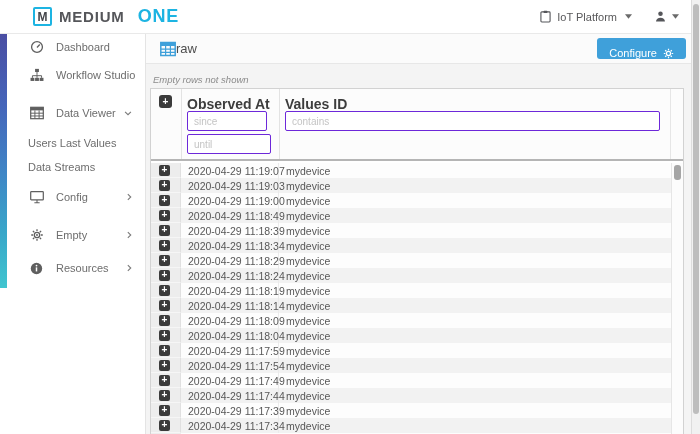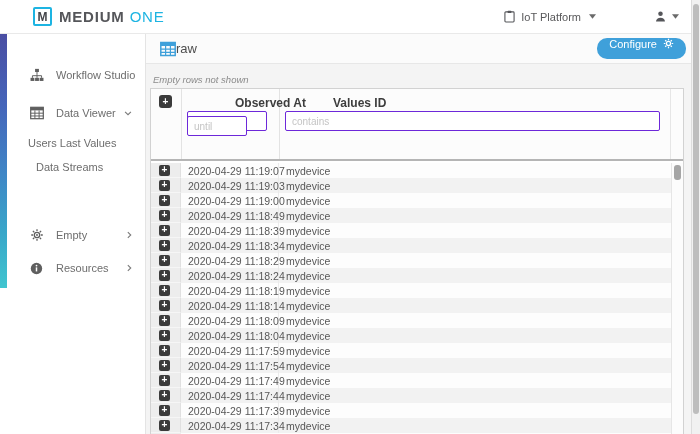--- a/index.html
+++ b/index.html
@@ -8,22 +8,22 @@
        font-family:"Liberation Sans", sans-serif;-webkit-font-smoothing:antialiased;}
 
   
   .topbar{position:absolute;left:0;top:0;width:691px;height:34px;background:#fff;
           border-bottom:1px solid #e9e9e9;display:flex;align-items:center;z-index:6;}
   .logo{display:flex;align-items:center;padding-left:33px;cursor:pointer;}
   .logo-mark{width:19px;height:19px;border:2px solid var(--brand-cyan,#1db4e2);border-radius:2px;
              display:flex;align-items:center;justify-content:center;font-size:12px;font-weight:bold;
              color:#44454a;line-height:1;}
   .brand-primary{margin-left:7px;font-size:15px;font-weight:bold;letter-spacing:0.8px;color:var(--brand-dark,#55565a);}
-  .brand-secondary{margin-left:5px;font-size:15px;font-weight:normal;letter-spacing:0.8px;color:var(--brand-cyan,#1db4e2);}
-  .top-right{margin-left:auto;display:flex;align-items:center;padding-right:12px;color:#58585a;gap:36px;}
+  .brand-secondary{margin-left:13px;font-size:18px;font-weight:bold;letter-spacing:0.8px;color:var(--brand-cyan,#1db4e2);}
+  .top-right{margin-left:auto;display:flex;align-items:center;padding-right:12px;color:#58585a;}
   .platform-menu{display:flex;align-items:center;cursor:pointer;}
   .platform-label{font-size:11px;margin:0 8px 0 6px;}
   .user-menu{display:flex;align-items:center;margin-left:22px;cursor:pointer;}
   .user-menu .caret{margin-left:5px;}
   .icon{display:inline-flex;align-items:center;justify-content:center;color:#55565a;}
   .caret{color:#6a6a6a;display:inline-flex;}
 
   
   .sidebar{position:absolute;top:34px;left:0;width:146px;bottom:0;background:#fff;
            border-right:1px solid #e4e4e4;}
@@ -36,38 +36,38 @@
   .nav-item.sub{padding-left:28px;}
   .nav-item .chev{position:absolute;right:13px;color:#7a7a7a;display:inline-flex;}
 
   
   .main{position:absolute;top:34px;left:146px;right:9px;bottom:0;background:#f4f4f4;}
   .panel-header{position:relative;height:30px;background:#fbfbfb;border-bottom:1px solid #e7e7e7;
                 display:flex;align-items:center;padding:0 5px 0 14px;}
   .table-icon-blue{color:var(--accent-blue,#3fa0da);display:inline-flex;}
   .page-title{margin-left:0;font-size:13px;color:#4e4e4e;}
   .configure-btn{margin-left:auto;height:21px;background:var(--accent-blue,#3fa0da);color:#fff;
-                 border:none;border-radius:10px;font-size:11px;font-family:inherit;display:flex;
-                 align-items:flex-start;gap:6px;padding:0 12px;cursor:pointer;}
+                 border:none;border-radius:3px;font-size:11px;font-family:inherit;display:flex;
+                 align-items:flex-end;gap:6px;padding:0 12px;cursor:pointer;}
   .note{padding:10px 0 0 7px;font-size:9.5px;font-style:italic;color:#8b8b8b;}
 
   .data-table{position:absolute;left:4px;right:7px;top:54px;bottom:0;background:#fff;
               border:1px solid #d2d2d2;border-bottom:none;overflow:hidden;}
   .t-head{position:absolute;top:0;left:0;right:0;height:72px;background:#fcfcfc;
           border-bottom:2px solid #b5b5b5;}
   .t-head .sep{position:absolute;top:0;bottom:0;width:1px;background:#e3e3e3;}
   .sep1{left:30px;} .sep2{left:128px;}
   .t-head::after{content:"";position:absolute;right:12px;top:0;bottom:0;width:1px;background:#e6e6e6;}
-  .col-label{position:absolute;top:7px;font-size:12px;font-weight:bold;color:#3d3d3d;cursor:pointer;margin-left:48px;}
+  .col-label{position:absolute;top:7px;font-size:14px;font-weight:bold;color:#3d3d3d;cursor:pointer;}
   .col-label.obs{left:36px;} .col-label.login{left:134px;}
   .f-input{position:absolute;height:20px;border:1px solid #6d28d9;border-radius:2px;background:#fff;
            font-size:10px;font-family:inherit;color:#444;padding:0 6px;outline:none;}
   .f-input::placeholder{color:#c4c4c4;}
   .f-input.since{left:36px;top:22px;width:80px;}
-  .f-input.until{left:36px;top:27px;width:60px;}
+  .f-input.until{left:36px;top:45px;width:84px;}
   .f-input.contains{left:134px;top:22px;width:375px;}
 
   .plus-btn{background:#3b3b3b;border:none;border-radius:2px;color:#fff;padding:0;cursor:pointer;
             display:flex;align-items:center;justify-content:center;font-family:inherit;}
   .plus-btn::before{content:"+";font-size:10px;font-weight:bold;line-height:1;}
   .head-plus{position:absolute;left:8px;top:6px;width:13px;height:13px;border-radius:3px;}
   .row-plus{width:11px;height:11px;}
 
   .t-body{position:absolute;top:74px;left:0;right:12px;bottom:0;
           background:linear-gradient(to right,#ededed 30px,#fdfdfd 30px);}
@@ -128,20 +128,29 @@
               <path d="M0 0h8L4 5z"></path>
             </svg>
         </span>
       </div>
     </div>
   </header>
 
   <aside class="sidebar">
     <div class="accent-strip"></div>
 
+    <div class="nav-item" style="top:3px">
+      <span class="nico">
+        <svg viewBox="0 0 16 16" width="14" height="14" fill="none" stroke="currentColor" stroke-width="1.5">
+            <circle cx="8" cy="8" r="6.2"></circle>
+            <path d="M8 8.5L11.2 5.2"></path>
+          </svg>
+      </span>
+      <span class="nlabel">Dashboard</span>
+    </div>
 
     <div class="nav-item" style="top:69px">
       <span class="nico">
         <svg viewBox="0 0 16 16" width="14" height="14">
             <rect x="0.8" y="1.5" width="14.4" height="13" fill="none" stroke="currentColor" stroke-width="1.4"></rect>
             <rect x="0.8" y="1.5" width="14.4" height="3.5" fill="currentColor"></rect>
             <path d="M0.8 8.2h14.4M0.8 11.4h14.4M5.6 5v9.5M10.4 5v9.5" stroke="currentColor" stroke-width="1.1"></path>
           </svg>
       </span>
       <span class="nlabel">Data Viewer</span>
@@ -165,23 +174,37 @@
           </svg>
       </span>
       <span class="nlabel">Workflow Studio</span>
     </div>
 
     <div class="nav-item sub" style="top:99px">
       <span class="nlabel" style="margin-left:0">Users Last Values</span>
     </div>
 
     <div class="nav-item sub" style="top:123px">
-      <span class="nlabel" style="margin-left:8px">Data Streams</span>
-    </div>
-
+      <span class="nlabel" style="margin-left:0">Data Streams</span>
+    </div>
+
+    <div class="nav-item" style="top:153px">
+      <span class="nico">
+        <svg viewBox="0 0 16 16" width="14" height="14" fill="none" stroke="currentColor" stroke-width="1.4">
+            <rect x="0.8" y="1.8" width="14.4" height="9.5" rx="0.8"></rect>
+            <path d="M5 14.5h6M8 11.3v3.2" stroke-width="1.2"></path>
+          </svg>
+      </span>
+      <span class="nlabel">Config</span>
+      <span class="chev">
+        <svg viewBox="0 0 6 9" width="5" height="8" fill="none" stroke="currentColor" stroke-width="1.3">
+            <path d="M1 1l3.5 3.5L1 8"></path>
+          </svg>
+      </span>
+    </div>
 
     <div class="nav-item" style="top:191px">
       <span class="nico">
         <svg viewBox="0 0 16 16" width="14" height="14">
             <g stroke="currentColor" stroke-width="1.5" fill="none">
               <circle cx="8" cy="8" r="3.1"></circle>
               <path d="M8 1.4v2.1M8 12.5v2.1M1.4 8h2.1M12.5 8h2.1M3.3 3.3l1.5 1.5M11.2 11.2l1.5 1.5M12.7 3.3l-1.5 1.5M4.8 11.2l-1.5 1.5"></path>
             </g>
             <circle cx="8" cy="8" r="1.1" fill="currentColor"></circle>
           </svg>

